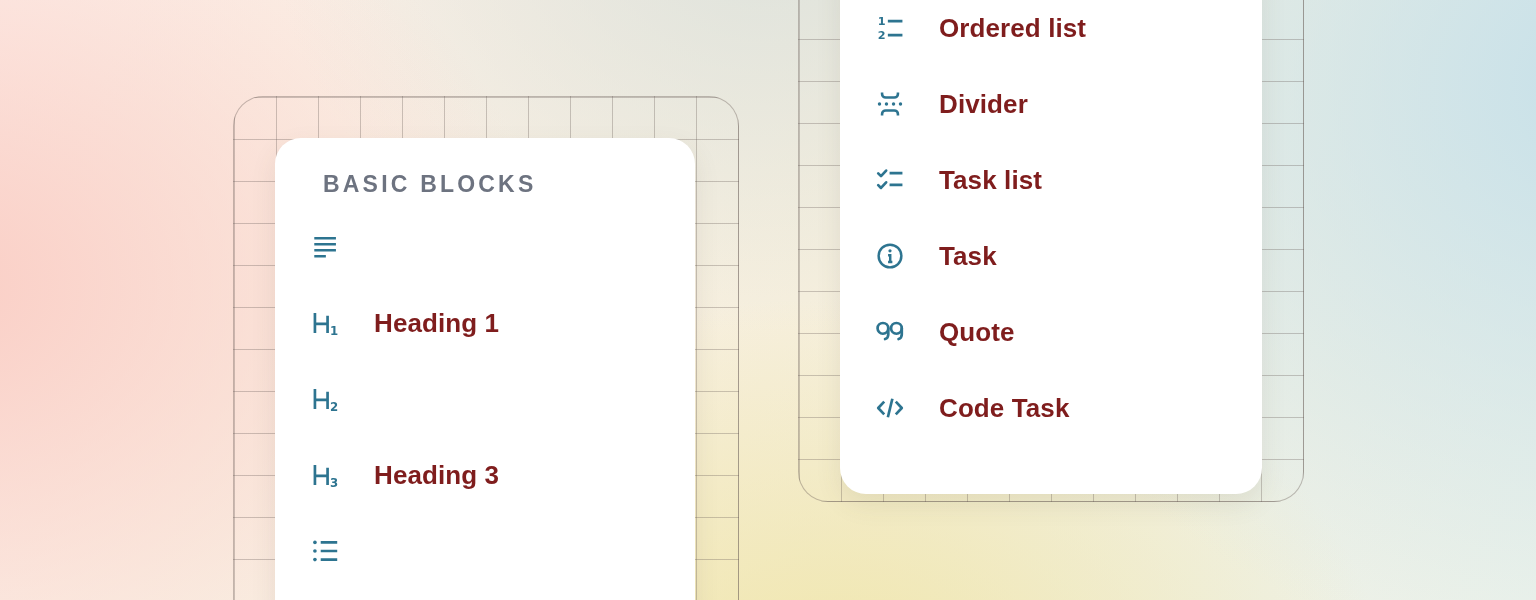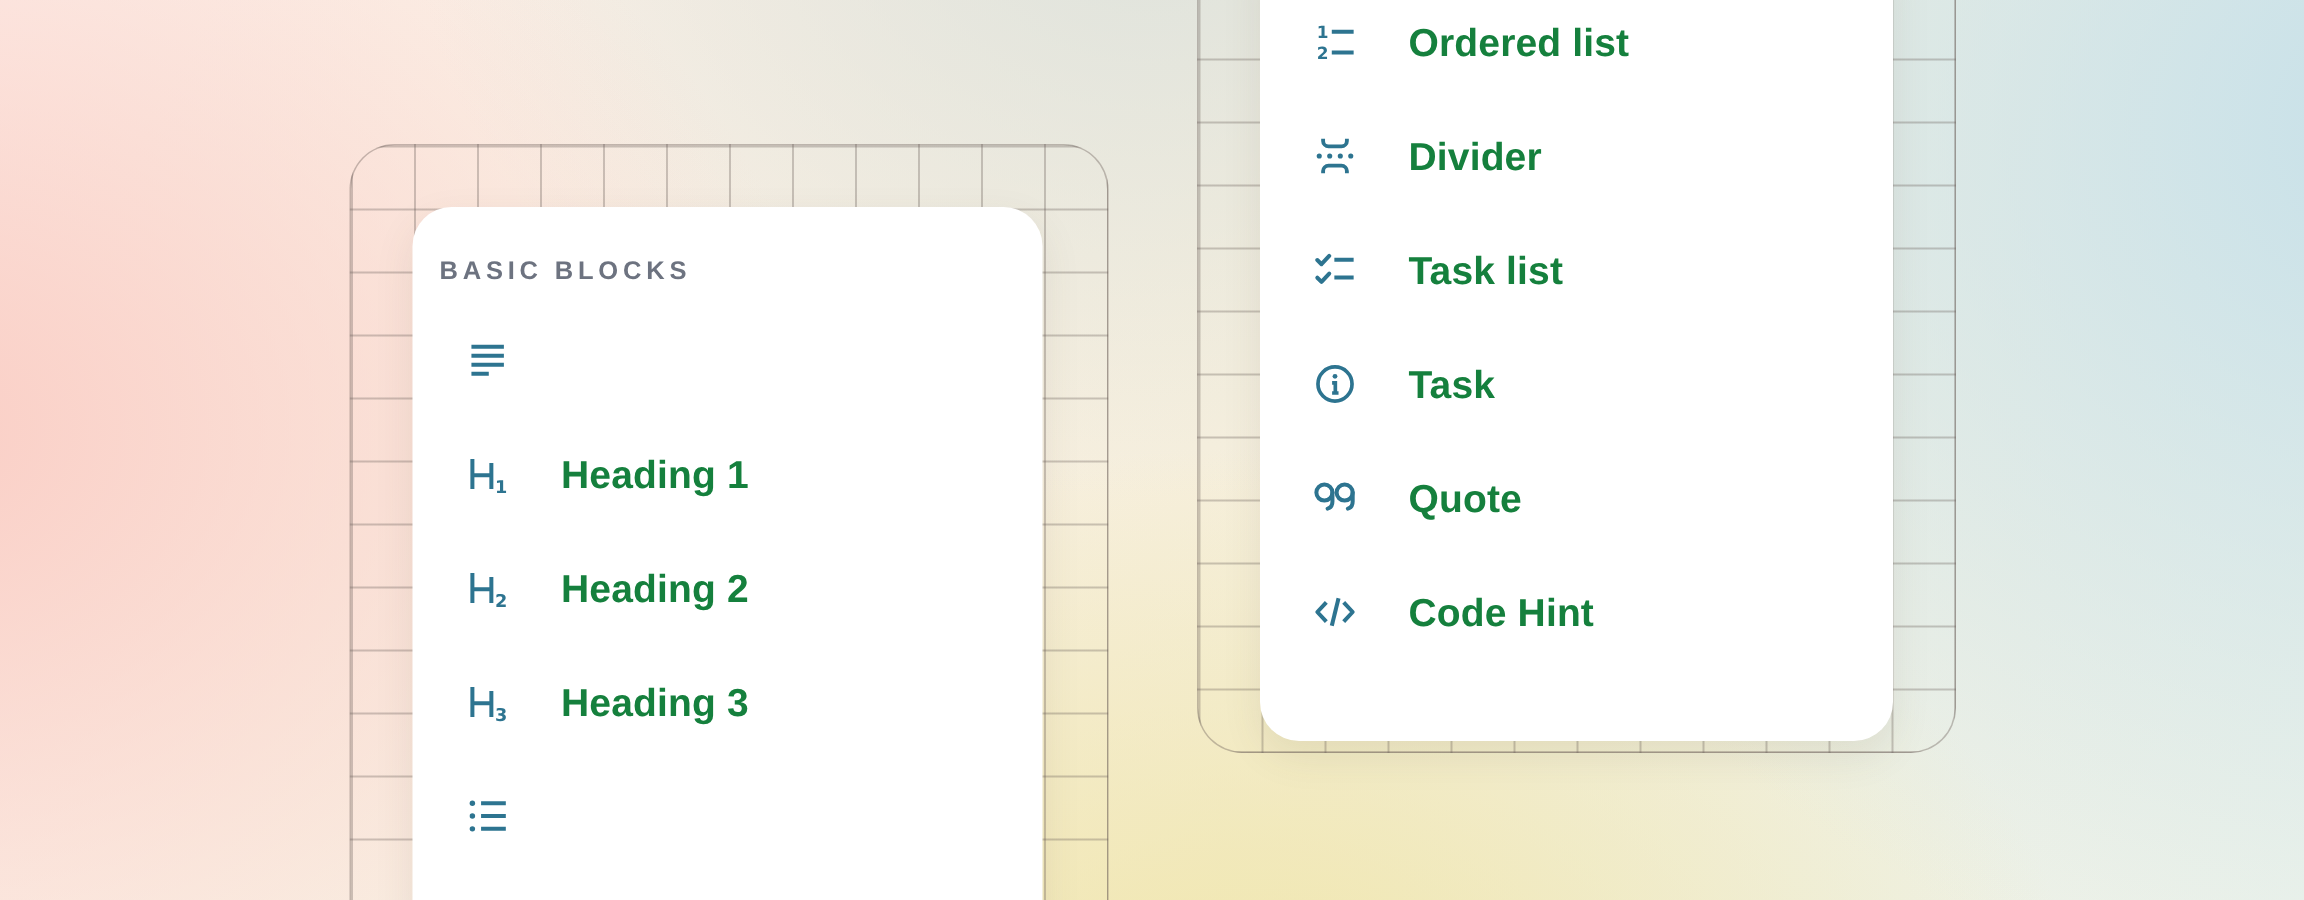--- a/index.html
+++ b/index.html
@@ -30,38 +30,38 @@
   #right-grid-panel{left:798px;top:-46px;width:504px;height:546px;}
   .menu-card{
     position:absolute;
     background:#ffffff;
     border-radius:26px;
     box-shadow:0 10px 26px rgba(90,75,60,0.10);
   }
   #left-menu-card{left:275px;top:138px;width:420px;height:580px;}
   #right-menu-card{left:840px;top:-46px;width:422px;height:504px;}
   .section-label{
-    margin:33px 0 11px 18px;
-    font-size:17px;font-weight:700;letter-spacing:3.2px;
+    margin:33px 0 11px 48px;
+    font-size:23px;font-weight:700;letter-spacing:3.2px;
     color:#6d7380;
   }
   .right-pad{padding-top:36px;}
   .menu-item{
     display:flex;align-items:center;
     height:76px;padding-left:35px;
     cursor:pointer;
   }
   .item-icon{
     width:30px;height:30px;flex:0 0 30px;
     display:flex;align-items:center;justify-content:center;
   }
   .item-label{
     margin-left:34px;
     font-size:26px;font-weight:700;letter-spacing:0.1px;
-    color:#15803d;
+    color:#7f1d1d;
   }
 </style>
 </head>
 <body>
 
 <div class="stage">
   <div class="grid-panel" id="left-grid-panel"></div>
   <div class="grid-panel" id="right-grid-panel"></div>
 
   <div class="menu-card" id="left-menu-card">
@@ -83,21 +83,20 @@
           </span>
           <span class="item-label">Heading 1</span>
         </div>
         <div class="menu-item">
           <span class="item-icon">
             <svg width="30" height="30" viewBox="0 0 28 28" fill="none" stroke="#2d7490" stroke-width="2.5">
               <path d="M4.6 4.6 V23.4 M16.4 7.2 V23.4 M4.6 14.8 H16.4"></path>
               <text x="18.6" y="25.6" font-size="11" font-weight="700" fill="#2d7490" stroke="none" font-family="DejaVu Sans, sans-serif">2</text>
             </svg>
           </span>
-          <span class="item-label">Heading 2</span>
         </div>
         <div class="menu-item">
           <span class="item-icon">
             <svg width="30" height="30" viewBox="0 0 28 28" fill="none" stroke="#2d7490" stroke-width="2.5">
               <path d="M4.6 4.6 V23.4 M16.4 7.2 V23.4 M4.6 14.8 H16.4"></path>
               <text x="18.6" y="25.6" font-size="11" font-weight="700" fill="#2d7490" stroke="none" font-family="DejaVu Sans, sans-serif">3</text>
             </svg>
           </span>
           <span class="item-label">Heading 3</span>
         </div>
@@ -171,17 +170,17 @@
           <span class="item-label">Quote</span>
         </div>
         <div class="menu-item">
           <span class="item-icon">
             <svg width="30" height="30" viewBox="0 0 28 28" fill="none" stroke="#2d7490" stroke-width="2.5">
               <path d="M8.6 8 L3 14 l5.6 6" stroke-linejoin="round"></path>
               <path d="M19.4 8 L25 14 l-5.6 6" stroke-linejoin="round"></path>
               <path d="M16.2 5.4 L12 22.6"></path>
             </svg>
           </span>
-          <span class="item-label">Code Hint</span>
+          <span class="item-label">Code Task</span>
         </div>
       </div>
   </div>
 </div>
 
 </body></html>

